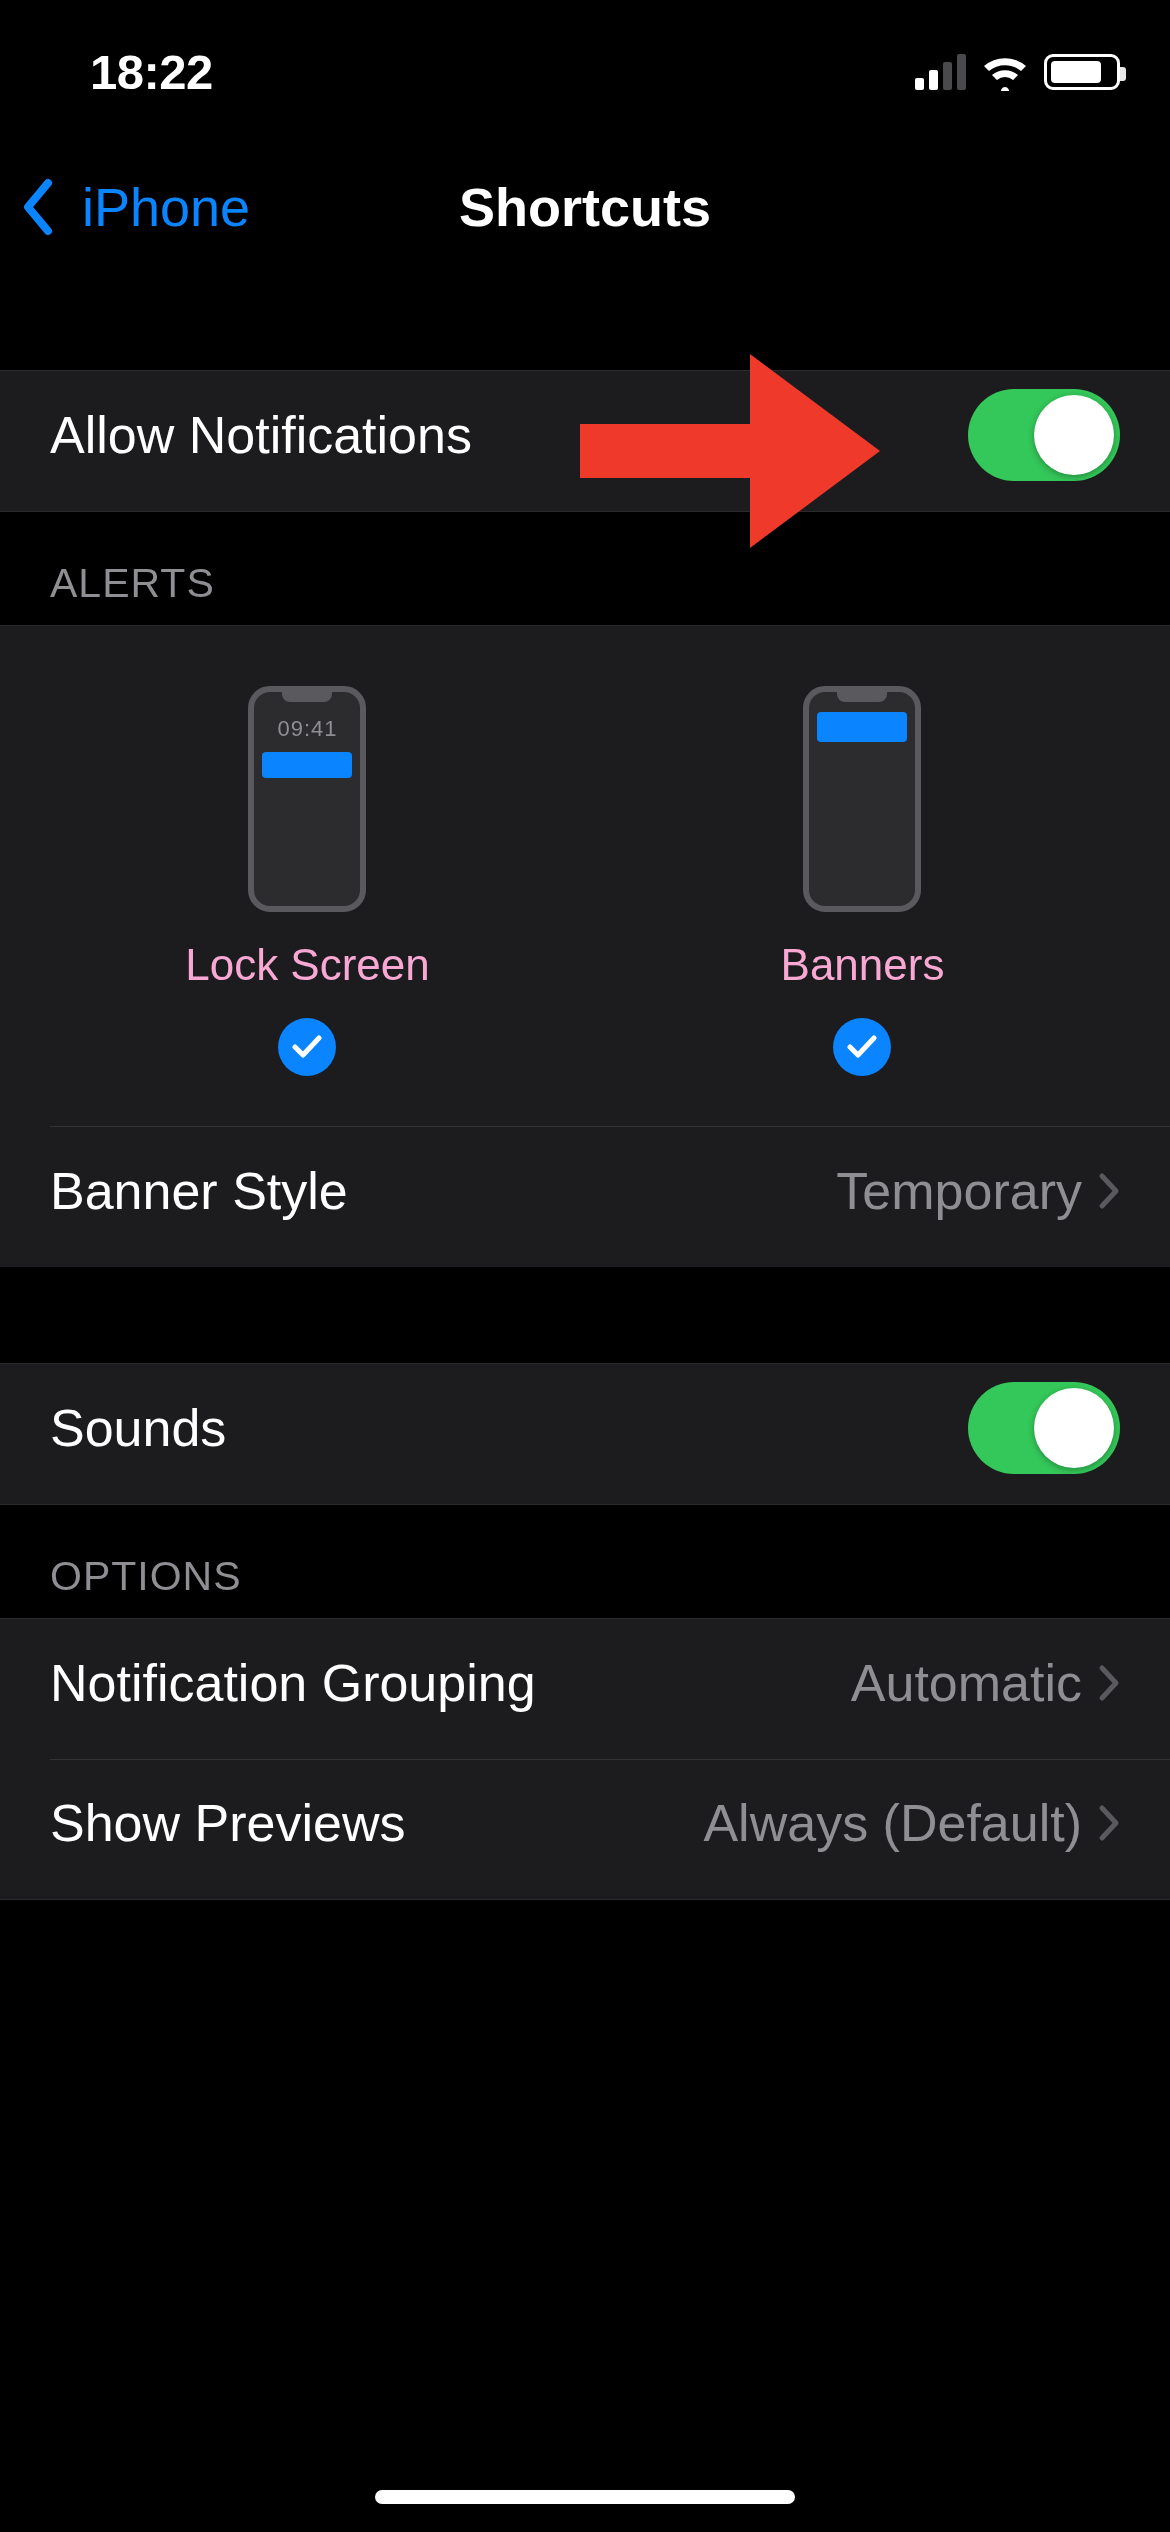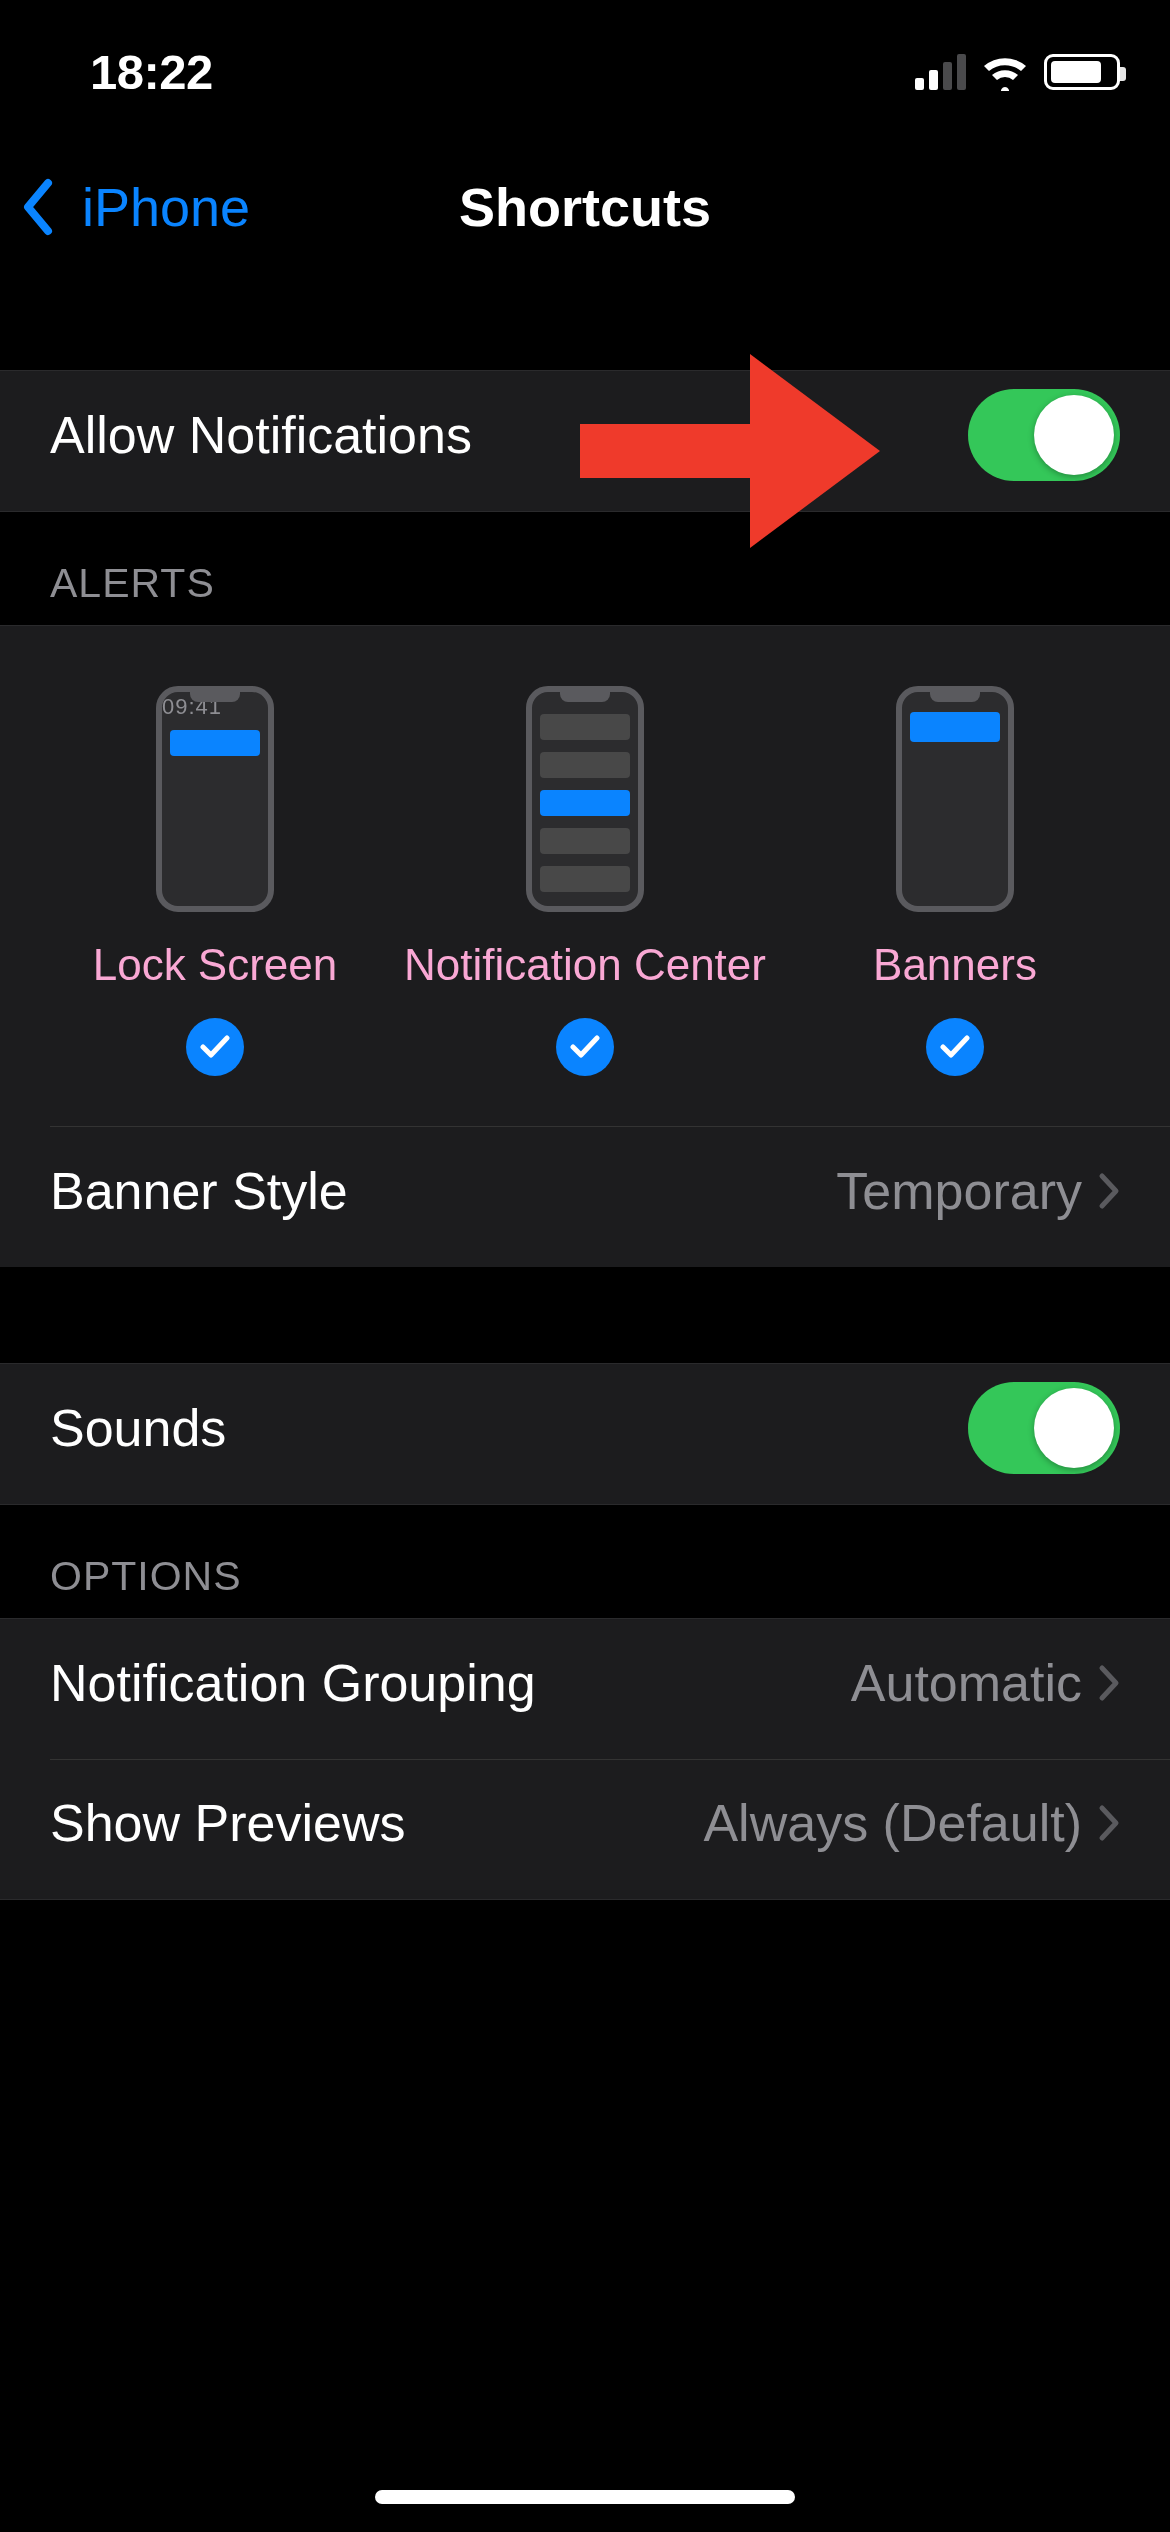--- a/index.html
+++ b/index.html
@@ -47,21 +47,21 @@
   .alerts-panel { background: #1c1c1e; border-top: 1px solid #2a2a2c; padding: 60px 0 0; }
   .alerts-row { display: flex; justify-content: space-around; padding: 0 30px 50px; }
   .alert-item { display: flex; flex-direction: column; align-items: center; gap: 28px; width: 33%; }
   .alert-phone { width: 118px; height: 226px; border: 6px solid #5a5a5e; border-radius: 22px; background: #2c2c2e; position: relative; overflow: hidden; }
   .alert-phone .notch { position: absolute; top: 0; left: 50%; transform: translateX(-50%); width: 50px; height: 10px; background: #5a5a5e; border-radius: 0 0 8px 8px; }
   .alert-label { font-size: 44px; color: #f9a8d4; white-space: nowrap; }
   .alert-check { width: 58px; height: 58px; border-radius: 50%; background: #0a84ff; display: flex; align-items: center; justify-content: center; }
   .alert-check svg { width: 30px; height: 26px; }
 
   
-  .lock-time { font-size: 22px; color: #8e8e93; margin-top: 2px; letter-spacing: 1px; }
+  .lock-time { font-size: 22px; color: #8e8e93; text-align: center; margin-top: 24px; letter-spacing: 1px; }
   .lock-bar { margin: 10px 8px 0; height: 26px; background: #0a84ff; border-radius: 4px; }
   .nc-line { margin: 12px 8px 0; height: 26px; background: #484848; border-radius: 4px; }
   .nc-line.blue { background: #0a84ff; }
   .nc-first { margin-top: 22px; }
   .bn-bar { margin: 20px 8px 0; height: 30px; background: #0a84ff; border-radius: 4px; }
 
   .divider-inset { height: 1px; background: #333; margin-left: 50px; }
 
   
   .arrow-annotation { position: absolute; left: 580px; top: 354px; width: 310px; height: 190px; pointer-events: none; }
@@ -131,36 +131,20 @@
             <div class="lock-bar"></div>
           </div>
           <div class="alert-label">Lock Screen</div>
           <div class="alert-check">
             <svg viewBox="0 0 30 26">
                 <path d="M3 13 L11 21 L27 4" stroke="#fff" stroke-width="5" fill="none" stroke-linecap="round" stroke-linejoin="round"></path>
               </svg>
           </div>
         </div>
 
-        <div class="alert-item">
-          <div class="alert-phone">
-            <div class="notch"></div>
-            <div class="nc-line nc-first"></div>
-            <div class="nc-line"></div>
-            <div class="nc-line blue"></div>
-            <div class="nc-line"></div>
-            <div class="nc-line"></div>
-          </div>
-          <div class="alert-label">Notification Center</div>
-          <div class="alert-check">
-            <svg viewBox="0 0 30 26">
-                <path d="M3 13 L11 21 L27 4" stroke="#fff" stroke-width="5" fill="none" stroke-linecap="round" stroke-linejoin="round"></path>
-              </svg>
-          </div>
-        </div>
 
         <div class="alert-item">
           <div class="alert-phone">
             <div class="notch"></div>
             <div class="bn-bar"></div>
           </div>
           <div class="alert-label">Banners</div>
           <div class="alert-check">
             <svg viewBox="0 0 30 26">
                 <path d="M3 13 L11 21 L27 4" stroke="#fff" stroke-width="5" fill="none" stroke-linecap="round" stroke-linejoin="round"></path>

